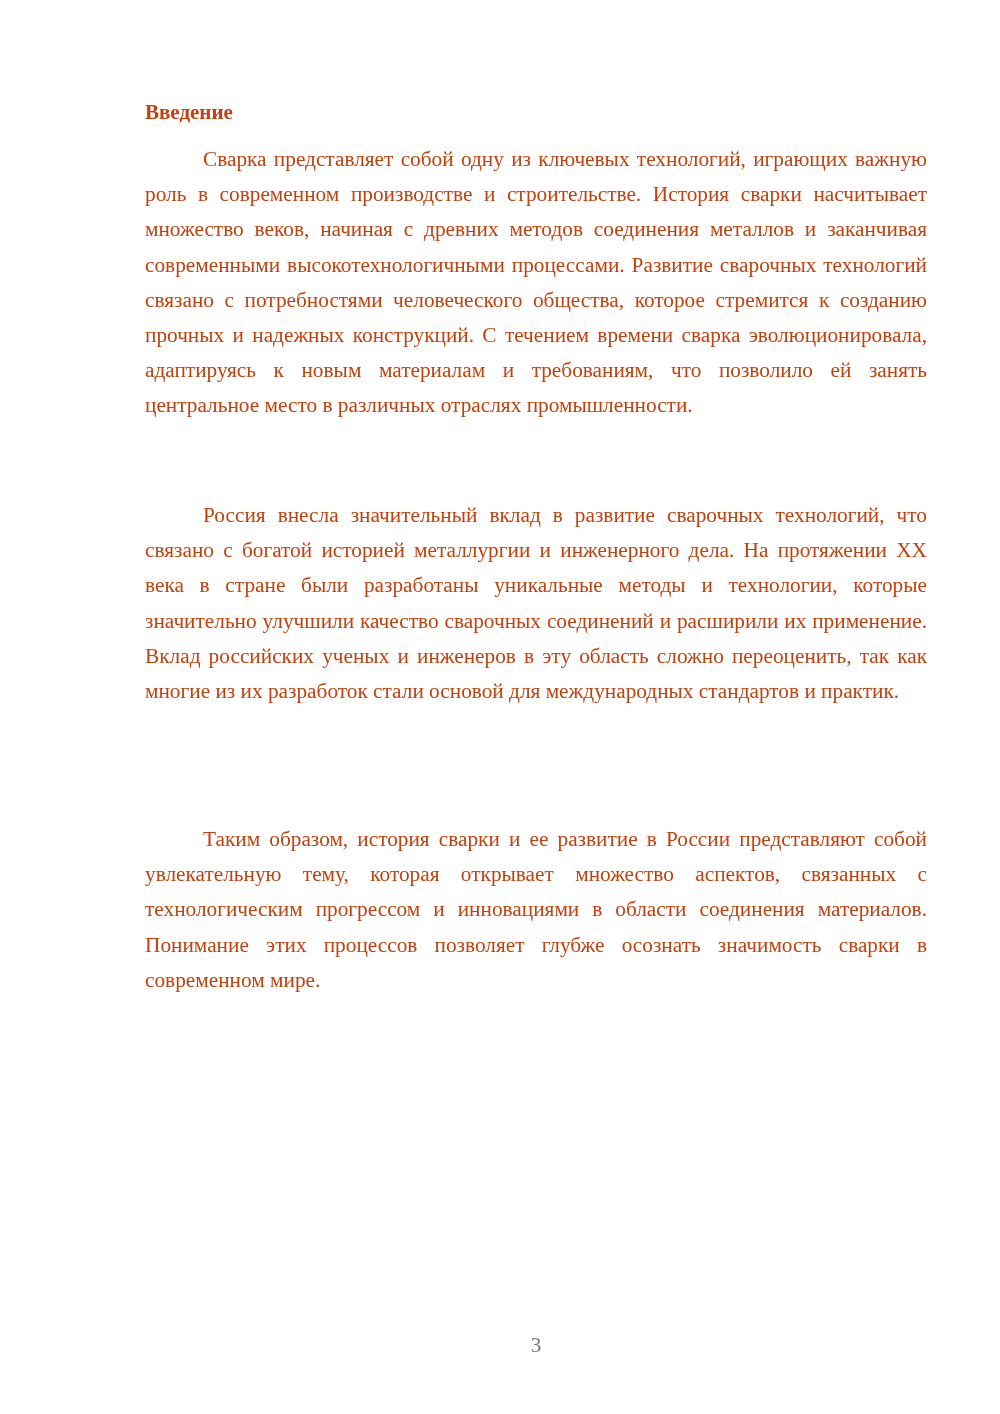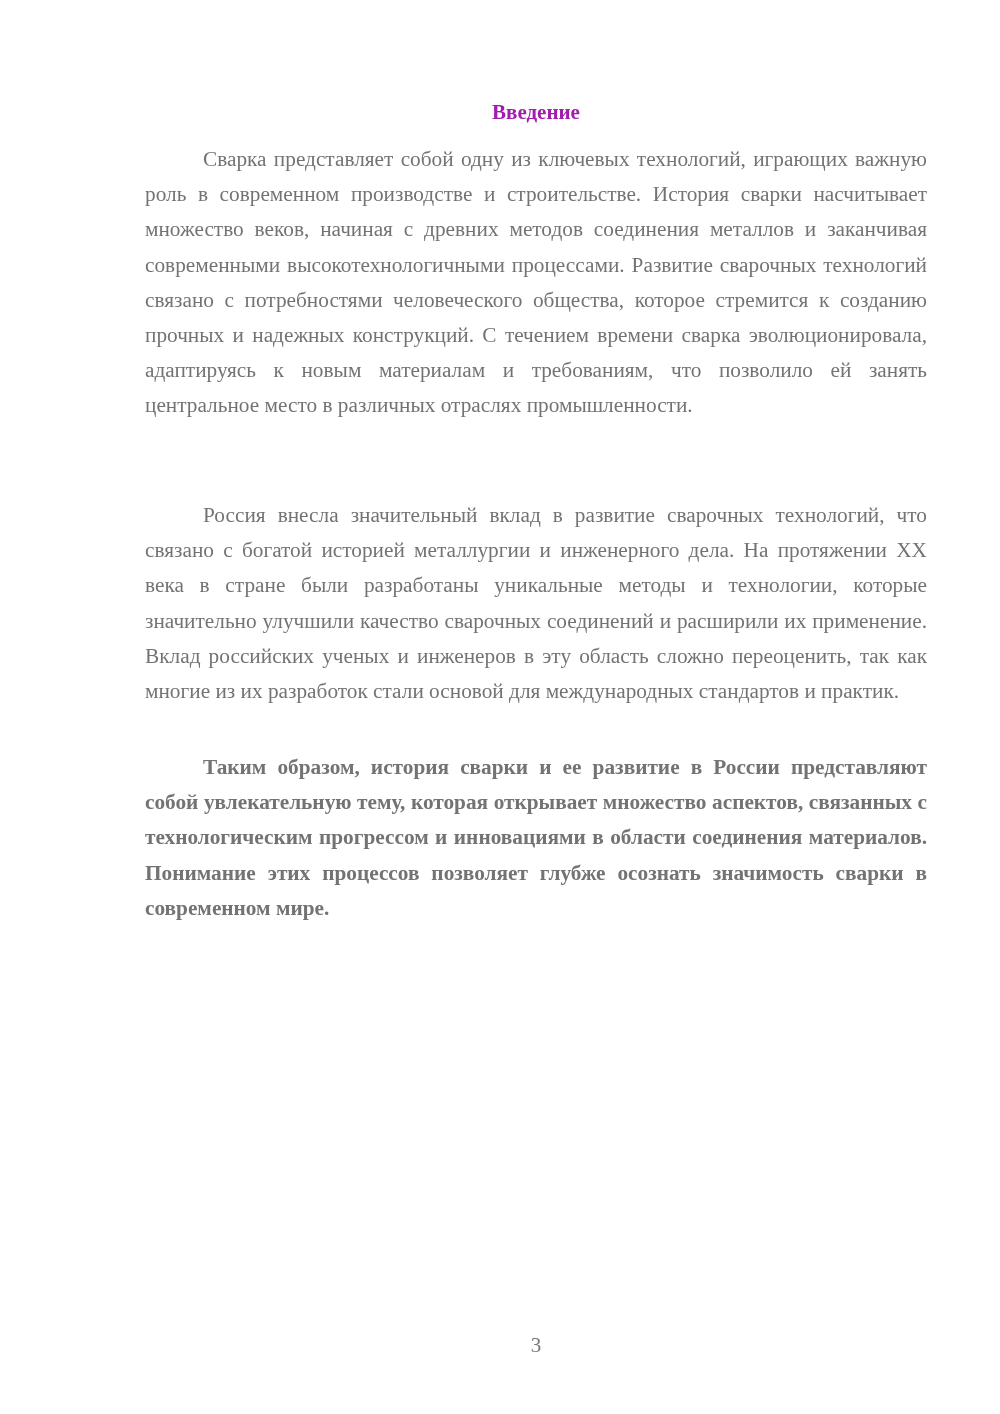--- a/index.html
+++ b/index.html
@@ -1,30 +1,30 @@
 <!DOCTYPE html>
 <html><head>
 <meta charset="utf-8">
 <style>
   html, body { margin: 0; padding: 0; background: #ffffff; }
   body { width: 1000px; height: 1414px; position: relative; overflow: hidden; }
   .page { position: absolute; left: 0; top: 0; width: 1000px; height: 1414px; background: #fff; }
   .title {
     position: absolute; left: 145px; width: 782px; top: 98px;
-    text-align: center; font-family: "Liberation Serif", serif; font-weight: bold;
-    font-size: 21px; color: #a21caf; line-height: 28px;
+    text-align: left; font-family: "Liberation Serif", serif; font-weight: bold;
+    font-size: 21px; color: #c2410c; line-height: 28px;
   }
   .para {
     position: absolute; left: 145px; width: 782px;
     font-family: "Liberation Serif", serif; font-size: 21.3px; line-height: 35.2px;
-    color: #737373; text-align: justify; text-indent: 58px; margin: 0;
+    color: #c2410c; text-align: justify; text-indent: 58px; margin: 0;
   }
   #p1 { top: 142px; }
   #p2 { top: 498px; }
-  #p3 { top: 750px; font-weight: bold; }
+  #p3 { top: 822px; }
   .page-num {
     position: absolute; left: 0; width: 1072px; top: 1333px; text-align: center;
     font-family: "Liberation Serif", serif; font-size: 21px; color: #777;
   }
 </style>
 </head>
 <body>
 
 <div class="page">
   <div class="title">Введение</div>

